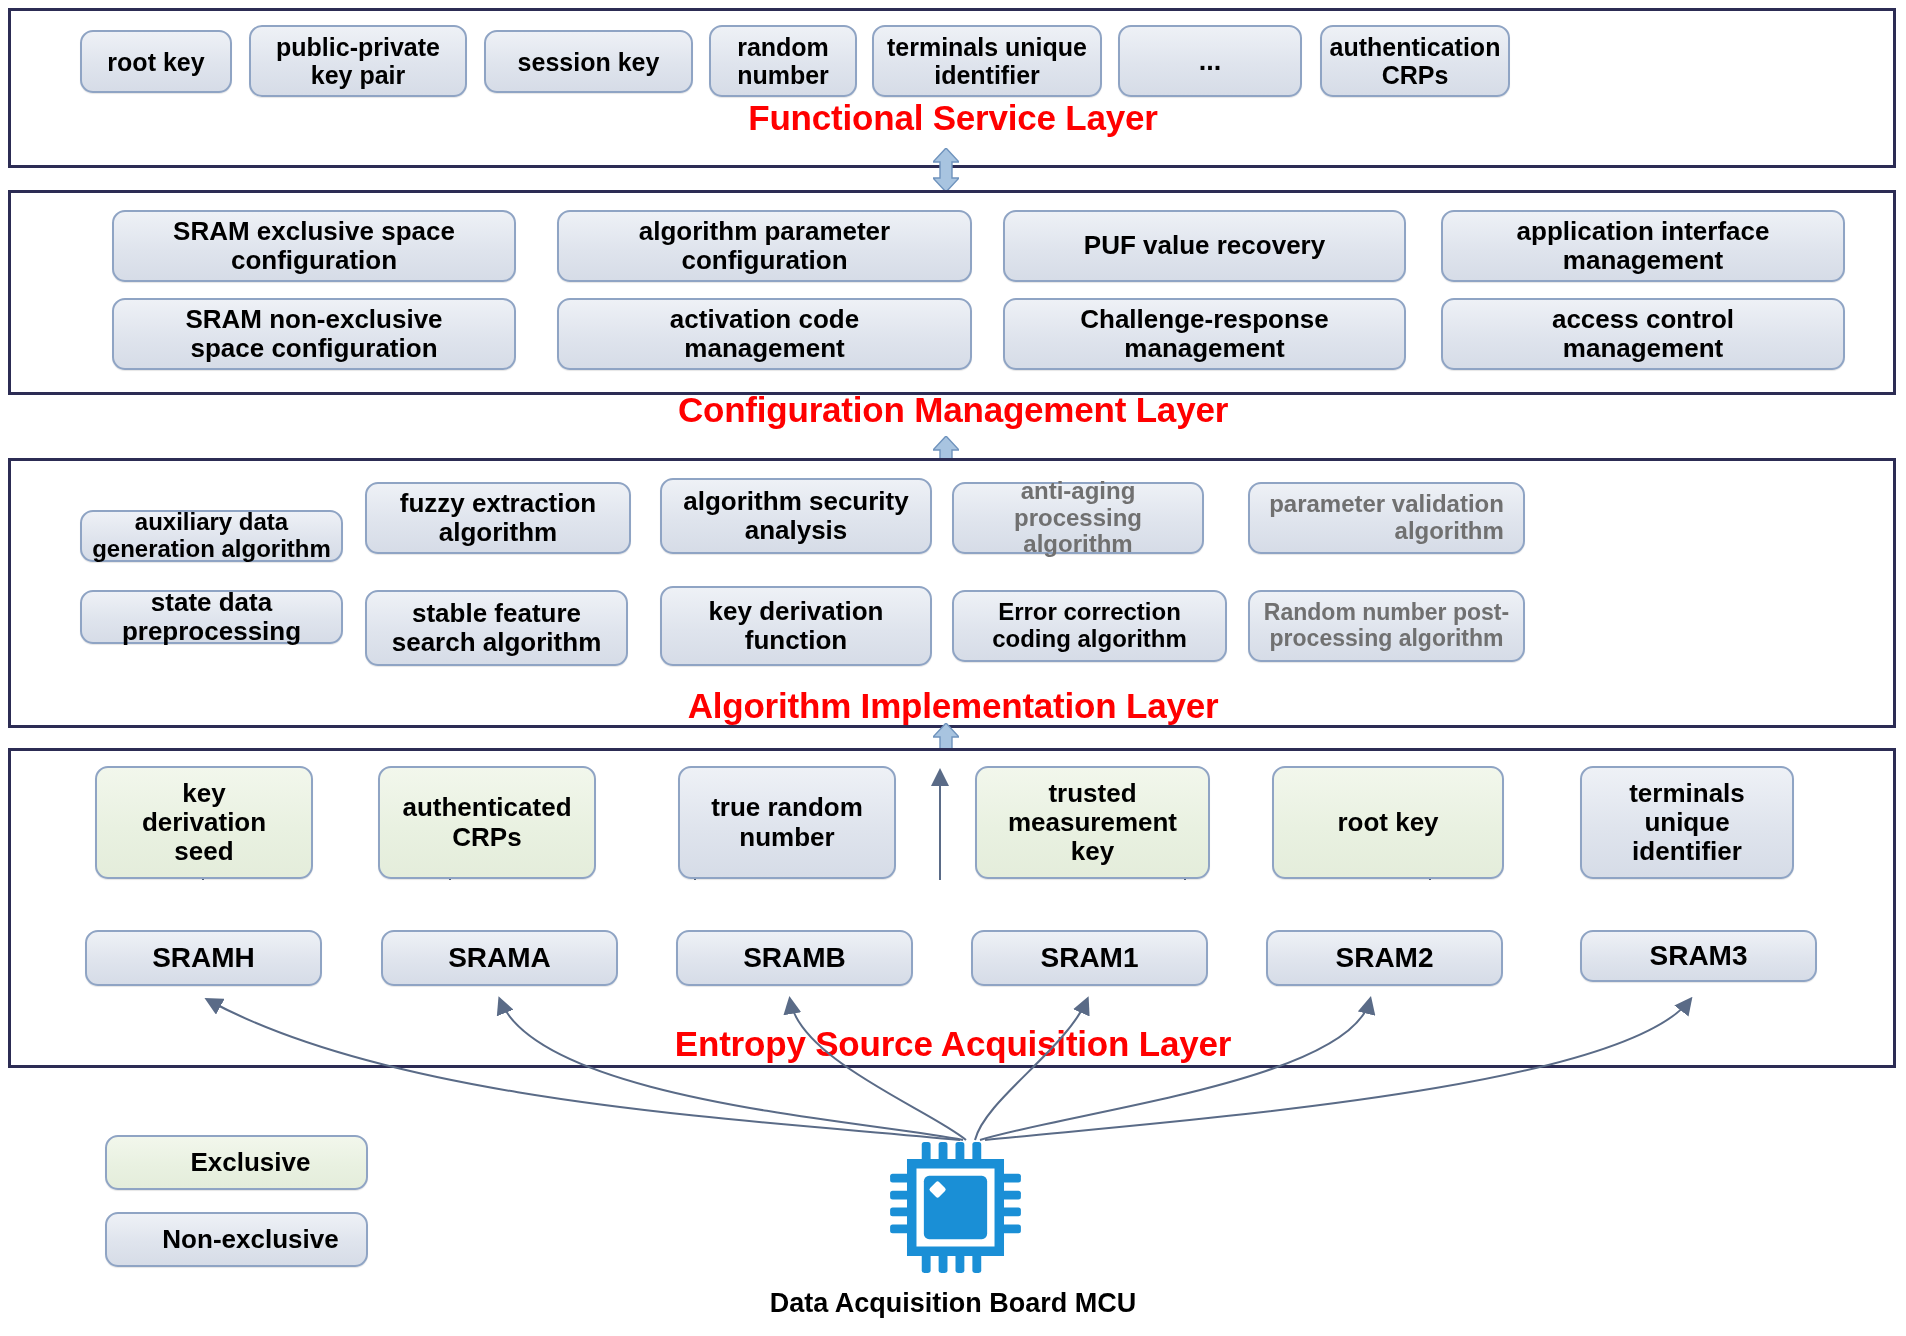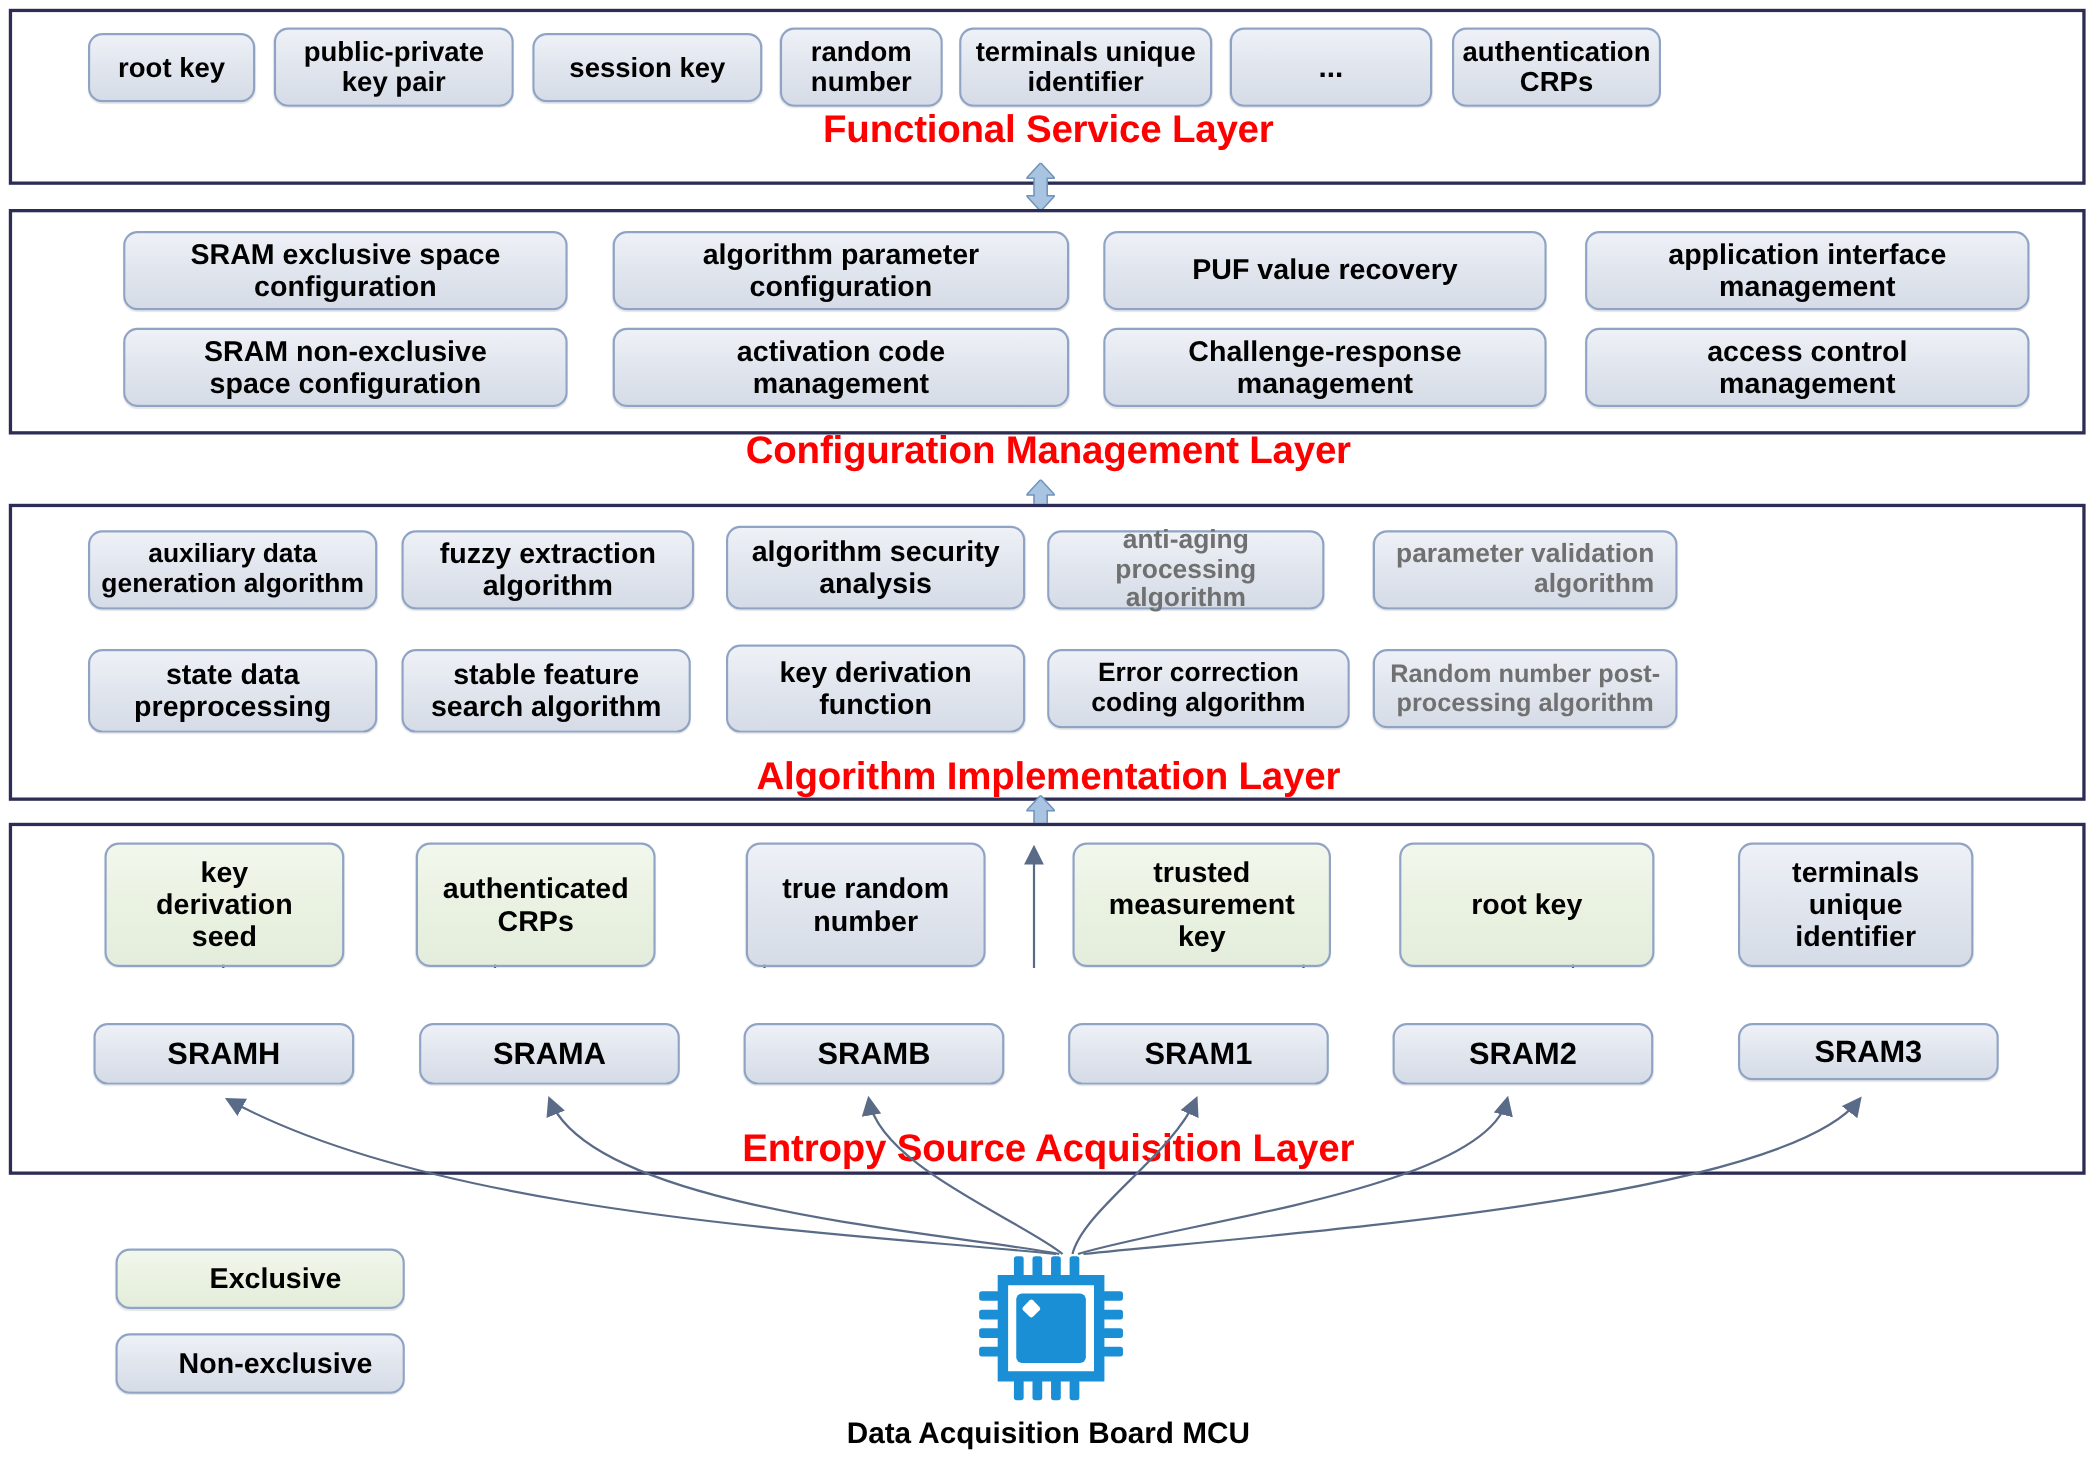--- a/index.html
+++ b/index.html
@@ -83,32 +83,32 @@
 <div class="layer-title" style="left:0;top:390px;width:1906px;text-align:center;font-size:35px;">Configuration Management Layer</div>
 
 <div class="dbl-arrow" style="left:933px;top:436px;">
   <svg width="26" height="44" viewBox="0 0 26 44">
     <polygon points="13,0 26,14 19,14 19,30 26,30 13,44 0,30 7,30 7,14 0,14" fill="#a8c4e0" stroke="#6f93bd" stroke-width="1.4"></polygon>
   </svg>
 </div>
 
 <div class="layer" style="top:458px;height:270px;">
 </div>
-<div class="box" style="left:80px;top:482px;width:263px;height:72px;font-size:24px;white-space:pre-line;">auxiliary data
+<div class="box" style="left:80px;top:510px;width:263px;height:52px;font-size:24px;white-space:pre-line;">auxiliary data
 generation algorithm</div>
 <div class="box" style="left:365px;top:482px;width:266px;height:72px;font-size:26px;white-space:pre-line;">fuzzy extraction
 algorithm</div>
 <div class="box" style="left:660px;top:478px;width:272px;height:76px;font-size:26px;white-space:pre-line;">algorithm security
 analysis</div>
 <div class="box dim" style="left:952px;top:482px;width:252px;height:72px;font-size:24px;white-space:pre-line;">anti-aging
 processing algorithm</div>
 <div class="box dim" style="left:1248px;top:482px;width:277px;height:72px;font-size:24px;white-space:pre-line;text-align:right;">parameter validation
 algorithm</div>
 
-<div class="box" style="left:80px;top:590px;width:263px;height:76px;font-size:26px;white-space:pre-line;">state data
+<div class="box" style="left:80px;top:590px;width:263px;height:54px;font-size:26px;white-space:pre-line;">state data
 preprocessing</div>
 <div class="box" style="left:365px;top:590px;width:263px;height:76px;font-size:26px;white-space:pre-line;">stable feature
 search algorithm</div>
 <div class="box" style="left:660px;top:586px;width:272px;height:80px;font-size:26px;white-space:pre-line;">key derivation
 function</div>
 <div class="box" style="left:952px;top:590px;width:275px;height:72px;font-size:24px;white-space:pre-line;">Error correction
 coding algorithm</div>
 <div class="box dim" style="left:1248px;top:590px;width:277px;height:72px;font-size:23px;white-space:pre-line;">Random number post-
 processing algorithm</div>
 <div class="layer-title" style="left:0;top:686px;width:1906px;text-align:center;font-size:35px;">Algorithm Implementation Layer</div>

